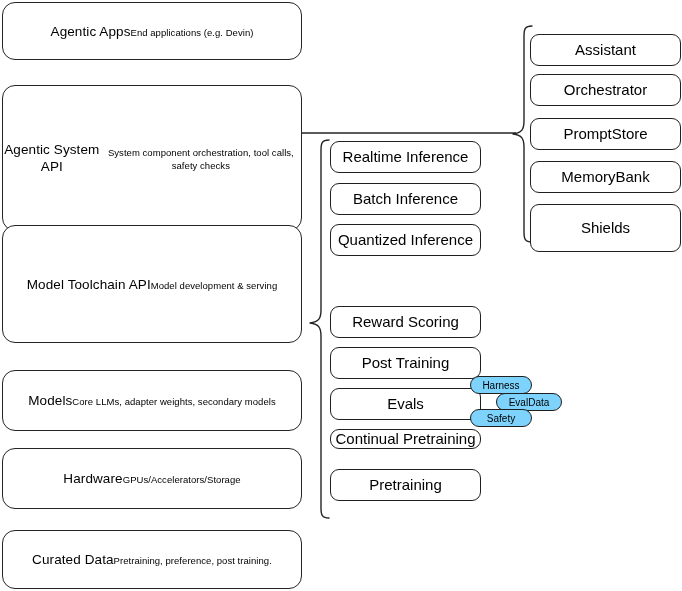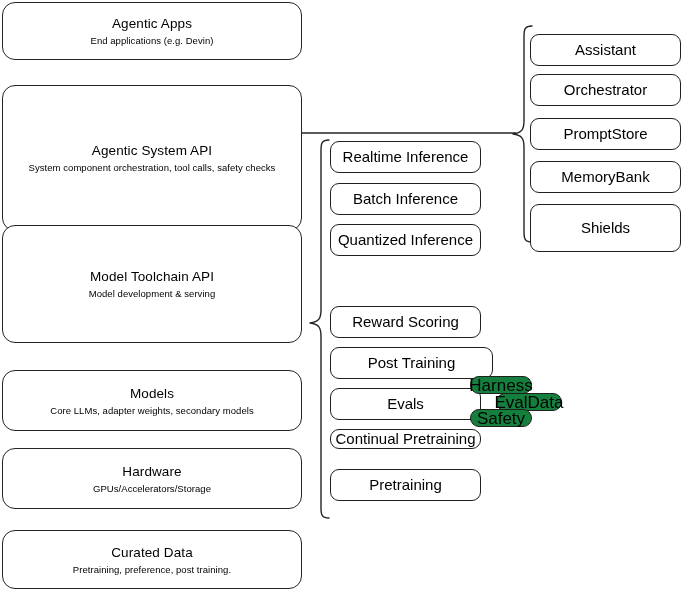--- a/index.html
+++ b/index.html
@@ -19,21 +19,20 @@
     background: #ffffff;
     overflow: hidden;
   }
   .layer-box {
     position: absolute;
     box-sizing: border-box;
     border: 1.4px solid #242424;
     border-radius: 13px;
     background: #ffffff;
     display: flex;
-    flex-direction: column;
     align-items: center;
     justify-content: center;
     text-align: center;
   }
   .layer-title {
     font-size: 13.5px;
     line-height: 17px;
     color: #000000;
     letter-spacing: 0.1px;
   }
@@ -56,25 +55,25 @@
     font-size: 15px;
     line-height: 14px;
     color: #000000;
     text-align: center;
   }
   .pill {
     position: absolute;
     box-sizing: border-box;
     border: 1.4px solid #1f1f1f;
     border-radius: 999px;
-    background: #15803d;
+    background: #7dd3fc;
     display: flex;
     align-items: center;
     justify-content: center;
-    font-size: 17px;
+    font-size: 10px;
     line-height: 13px;
     color: #000000;
   }
   .brace, .connector {
     position: absolute;
     pointer-events: none;
   }
   .brace svg, .connector svg { display: block; }
 </style>
 </head>
@@ -151,21 +150,21 @@
   </div>
   <div class="chip" style="left:330px; top:183px; width:151px; height:32px;">
     <span>Batch Inference</span>
   </div>
   <div class="chip" style="left:330px; top:224px; width:151px; height:32px;">
     <span>Quantized Inference</span>
   </div>
   <div class="chip" style="left:330px; top:306px; width:151px; height:32px;">
     <span>Reward Scoring</span>
   </div>
-  <div class="chip" style="left:330px; top:347px; width:163px; height:32px;">
+  <div class="chip" style="left:330px; top:347px; width:151px; height:32px;">
     <span>Post Training</span>
   </div>
   <div class="chip" style="left:330px; top:388px; width:151px; height:32px;">
     <span>Evals</span>
   </div>
   <div class="chip" style="left:330px; top:429px; width:151px; height:20px;">
     <span>Continual Pretraining</span>
   </div>
   <div class="chip" style="left:330px; top:469px; width:151px; height:32px;">
     <span>Pretraining</span>

